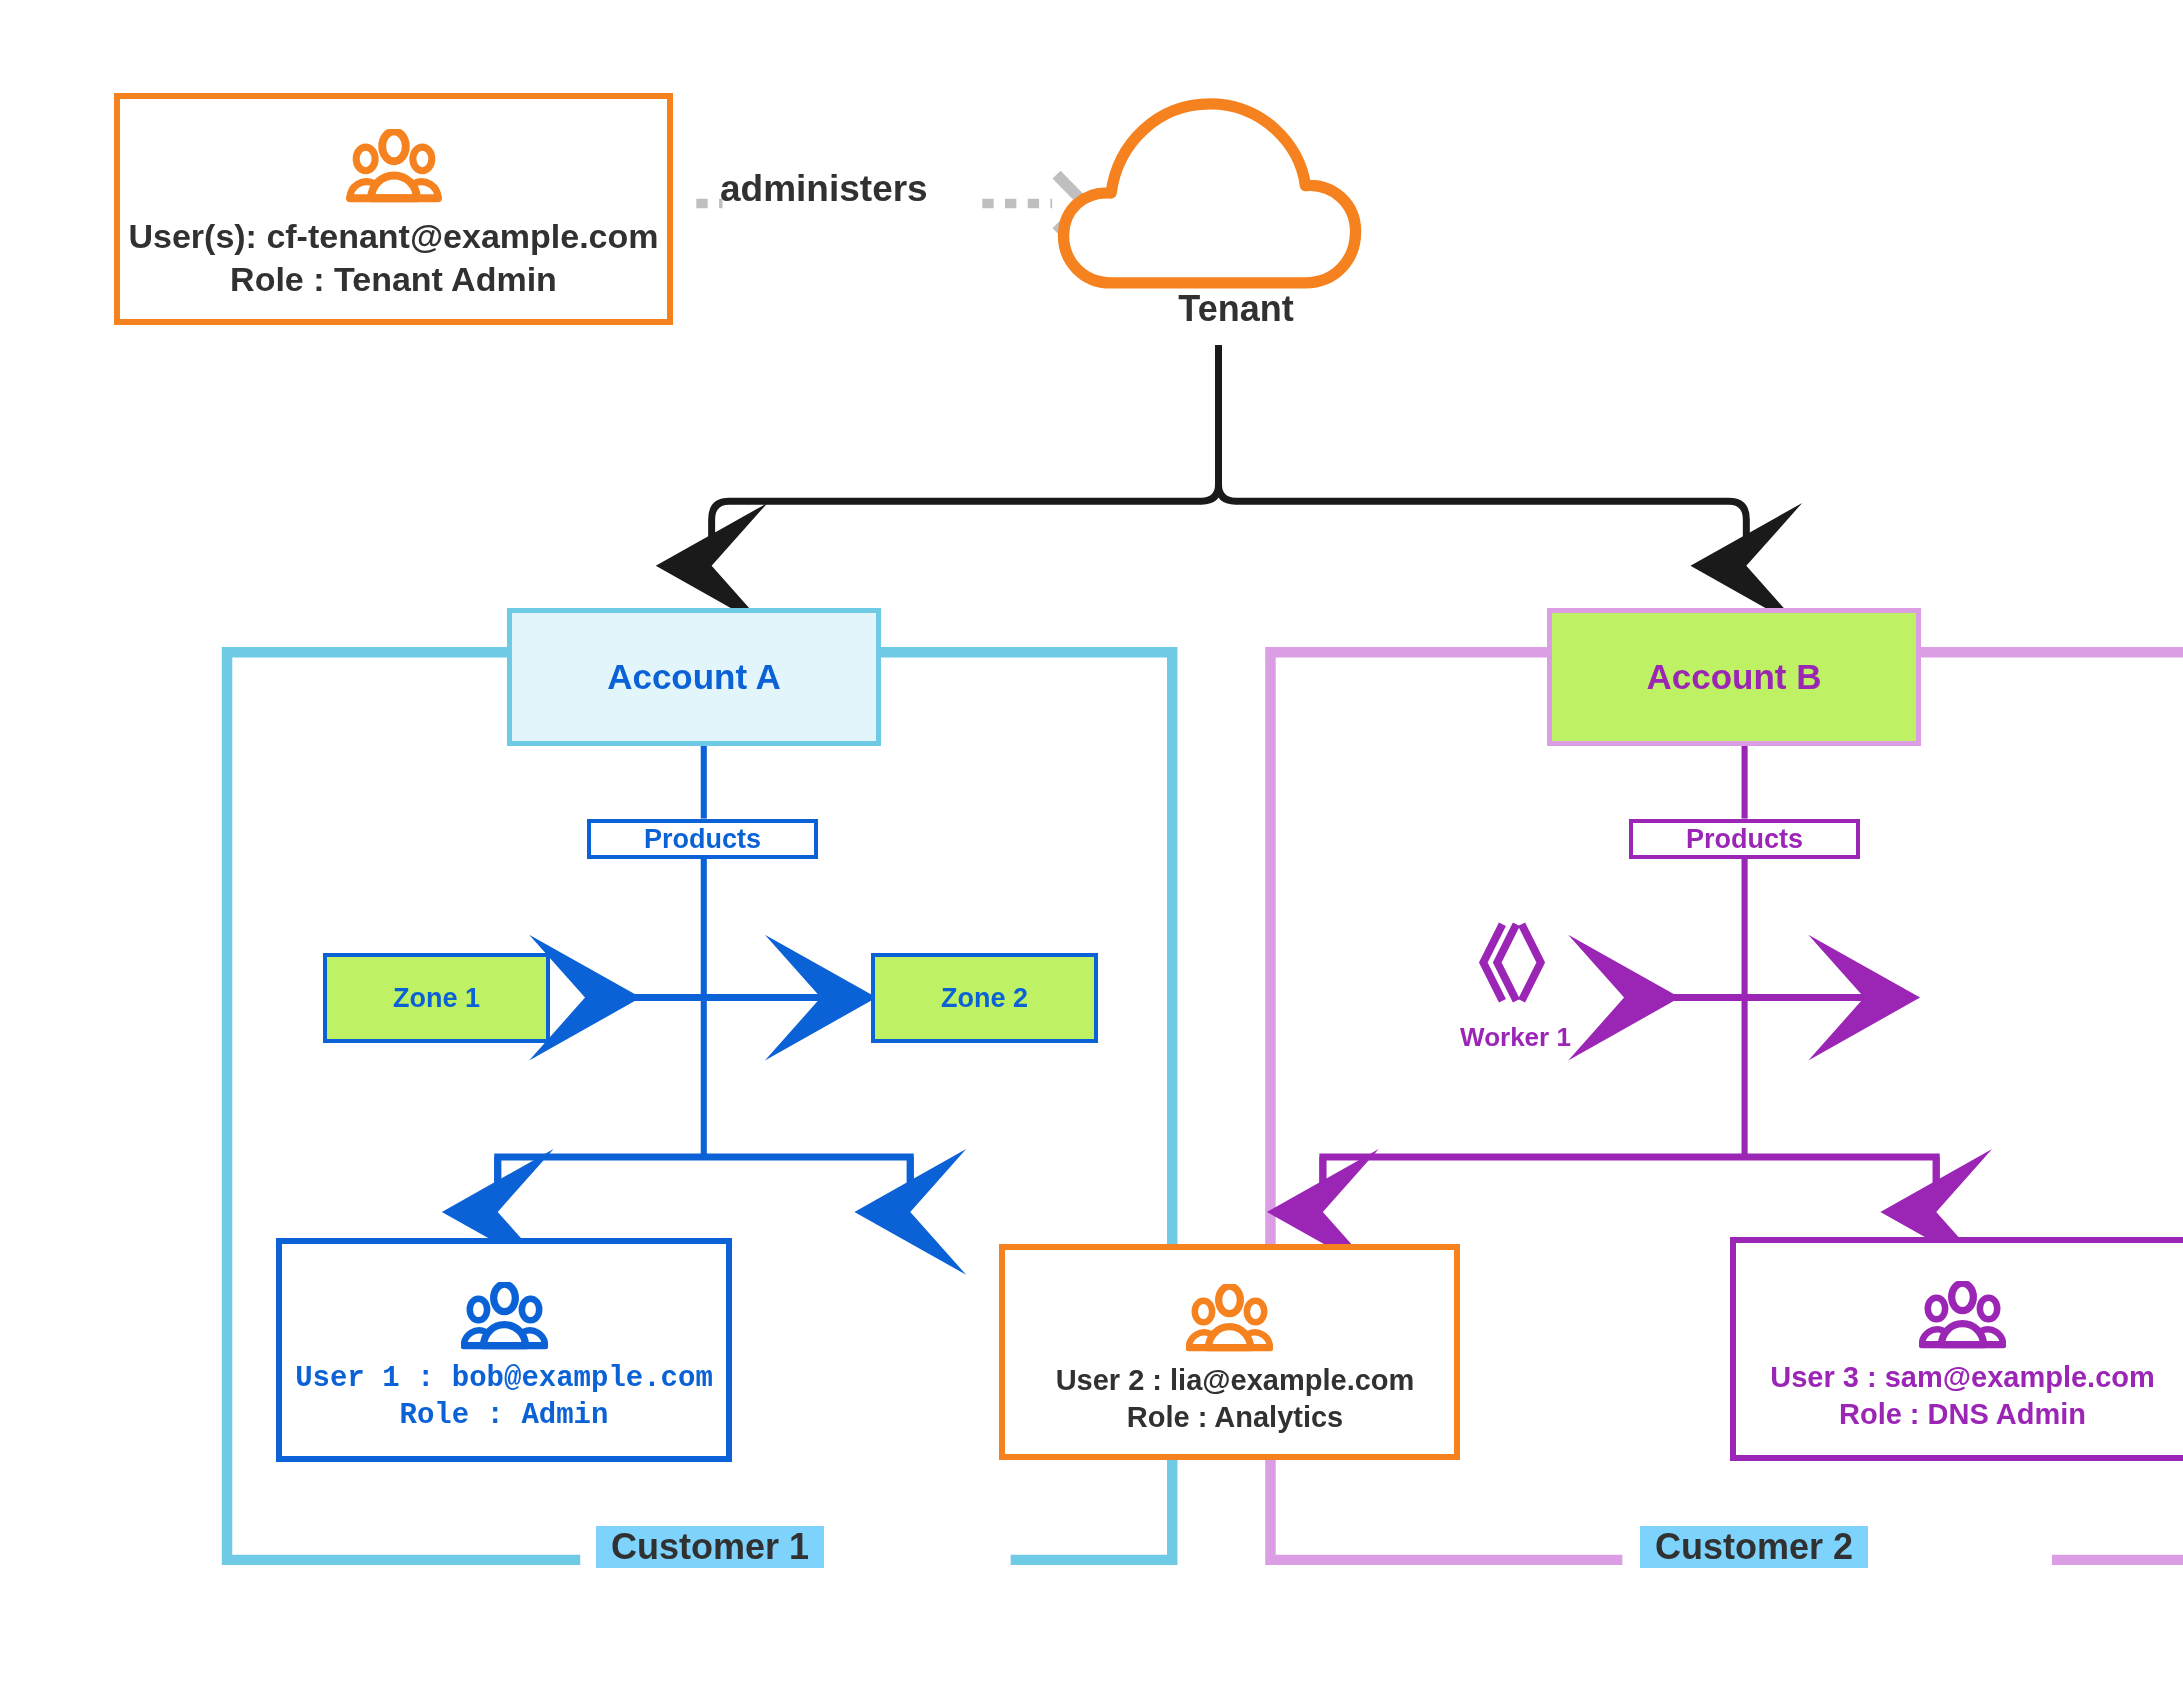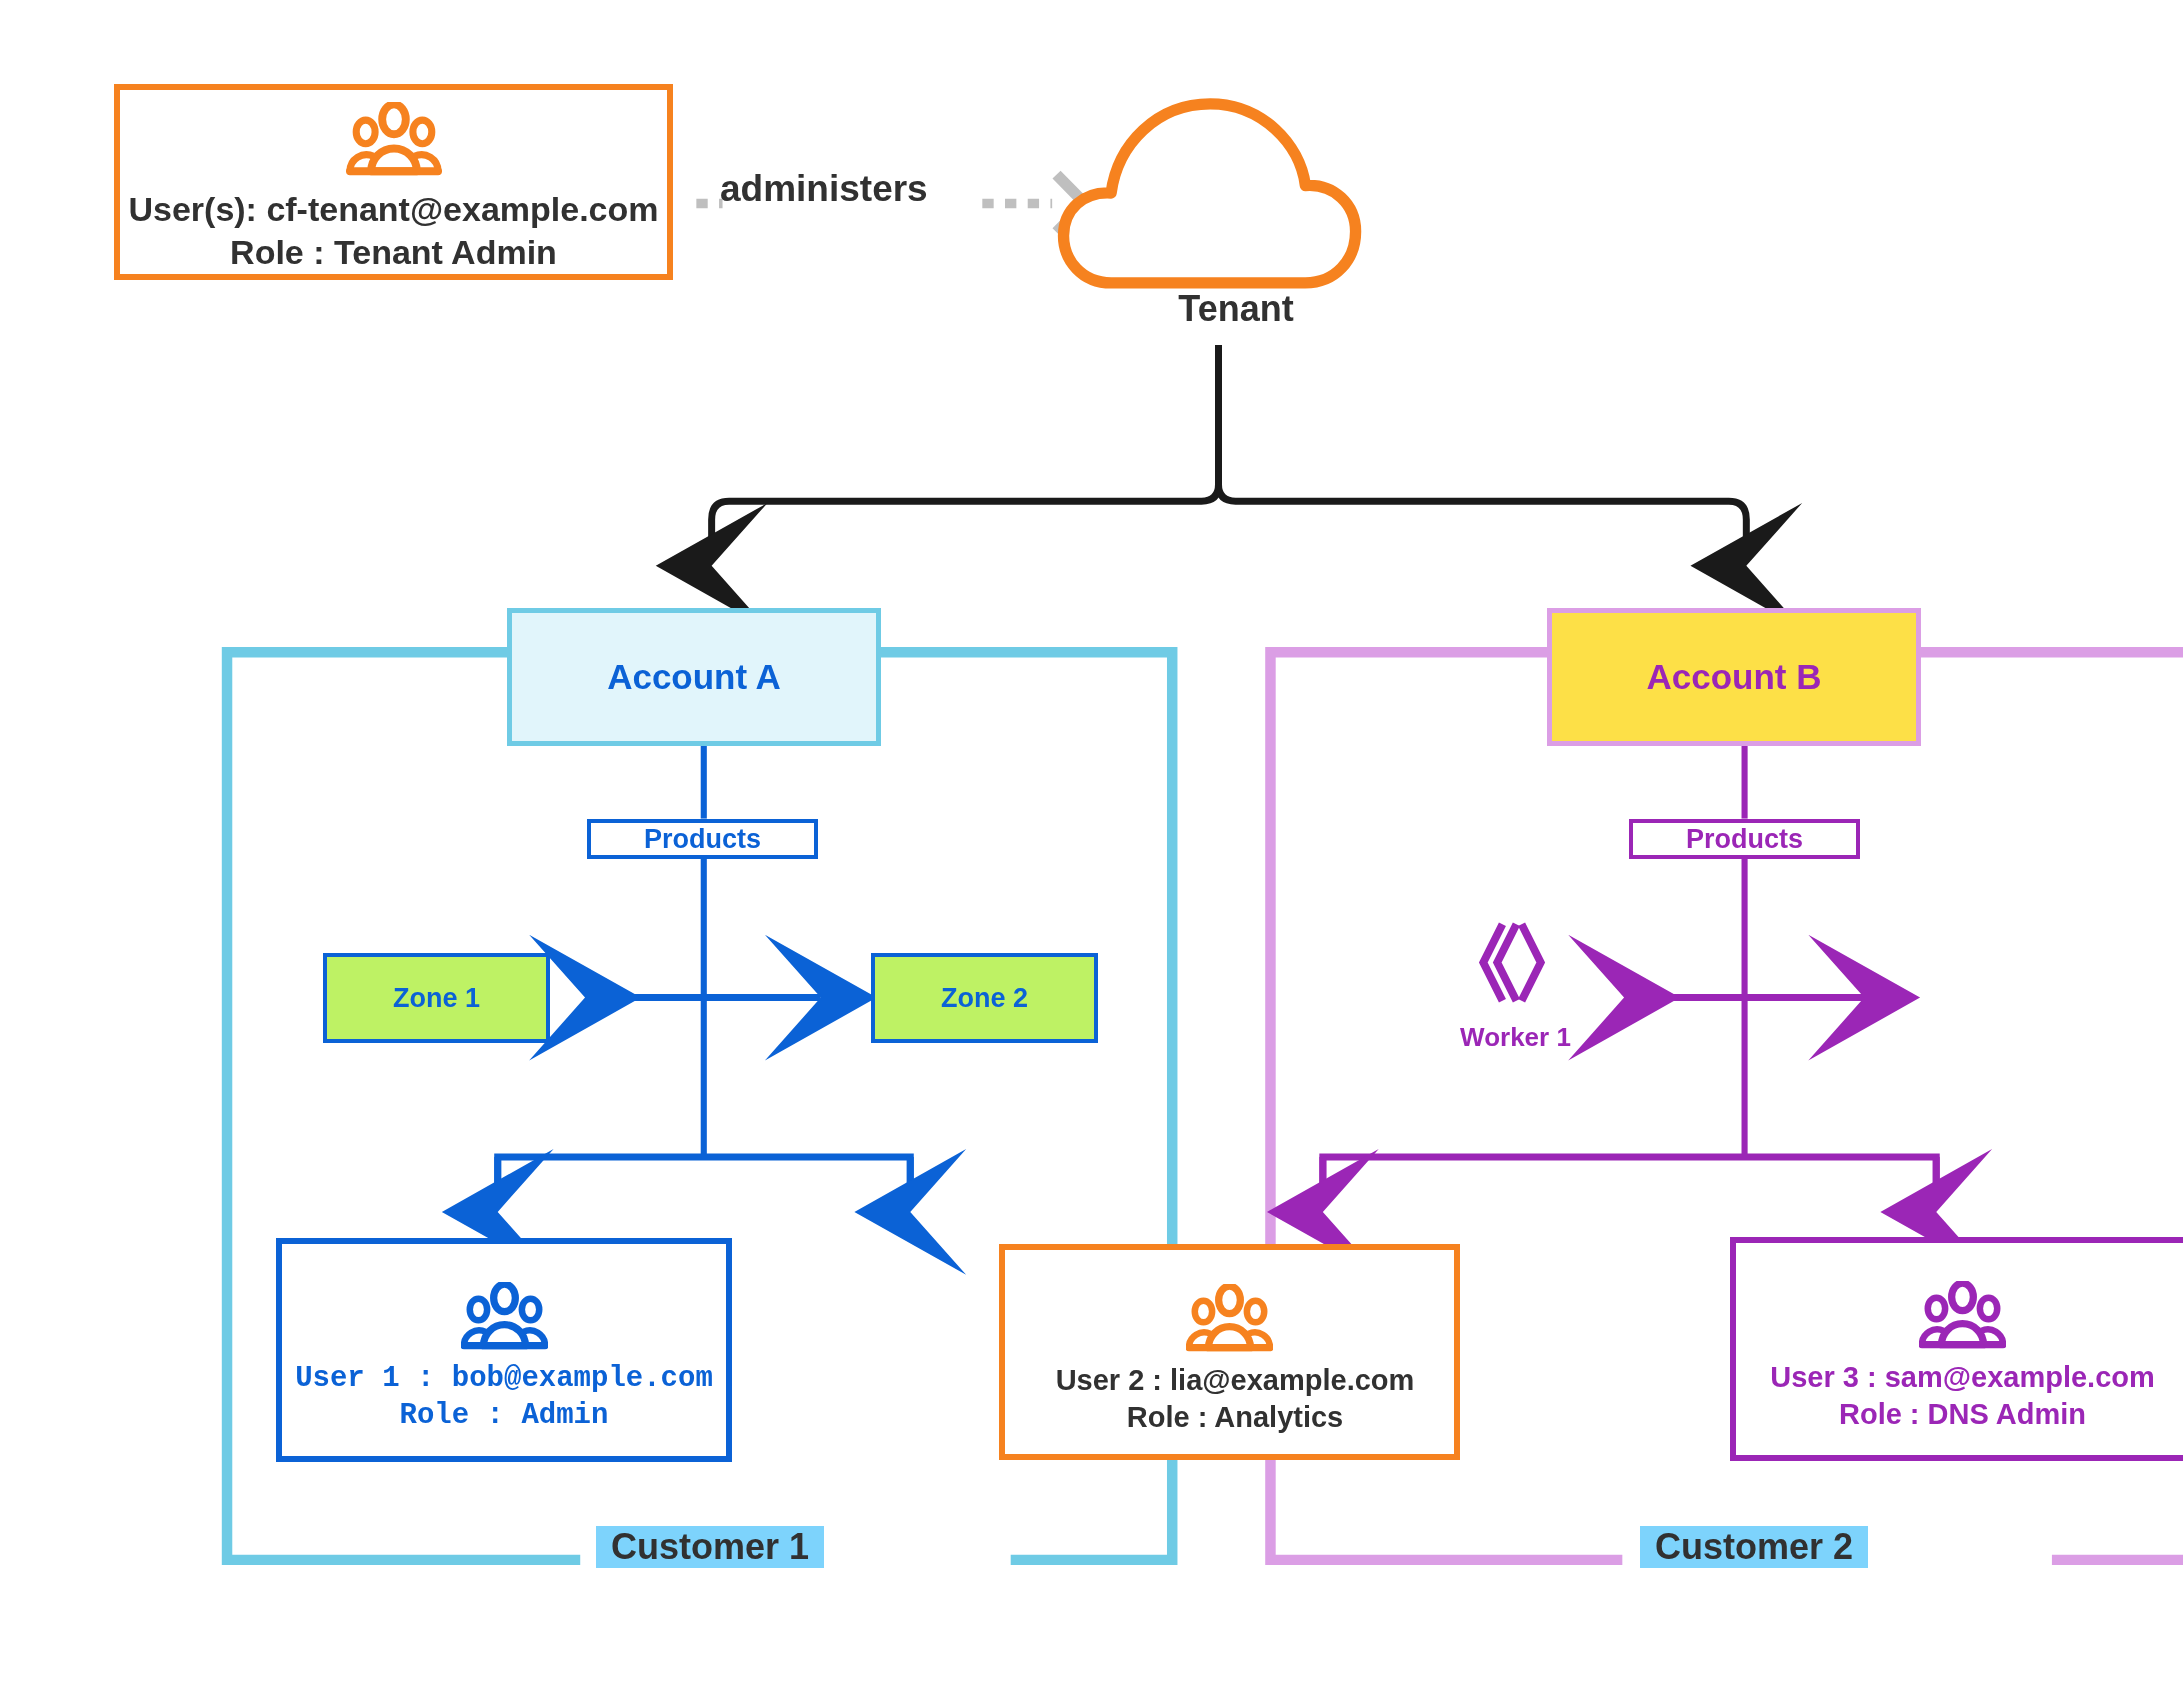--- a/index.html
+++ b/index.html
@@ -29,23 +29,23 @@
     box-sizing: border-box;
     display: flex;
     flex-direction: column;
     align-items: center;
     justify-content: center;
   }
 
   
   #tenant-admin-box {
     left: 114px;
-    top: 84px;
+    top: 93px;
     width: 559px;
-    height: 196px;
+    height: 232px;
     border: 6.1px solid #F6821F;
     background: #ffffff;
     padding-top: 13px;
   }
   #tenant-admin-box .icon-wrap { margin-bottom: 11.4px; }
   .user-box-text {
     text-align: center;
     font-weight: bold;
     line-height: 1.28;
   }
@@ -94,21 +94,21 @@
   
   #account-a-box {
     left: 507px; top: 608px; width: 374px; height: 138px;
     border: 5.7px solid #6FCBE5;
     background: #E1F5FB;
   }
   #account-a-box .account-title { font-size: 35px; font-weight: bold; color: #0B62D6; }
   #account-b-box {
     left: 1547px; top: 608px; width: 374px; height: 138px;
     border: 5.7px solid #DB9EE5;
-    background: #fde047;
+    background: #bef264;
   }
   #account-b-box .account-title { font-size: 35px; font-weight: bold; color: #9B26B6; }
 
   
   #products-a-box {
     left: 587px; top: 819px; width: 231px; height: 40px;
     border: 4.4px solid #0B62D6; background: #ffffff;
   }
   #products-a-box .products-title { font-size: 27px; font-weight: bold; color: #0B62D6; }
   #products-b-box {

